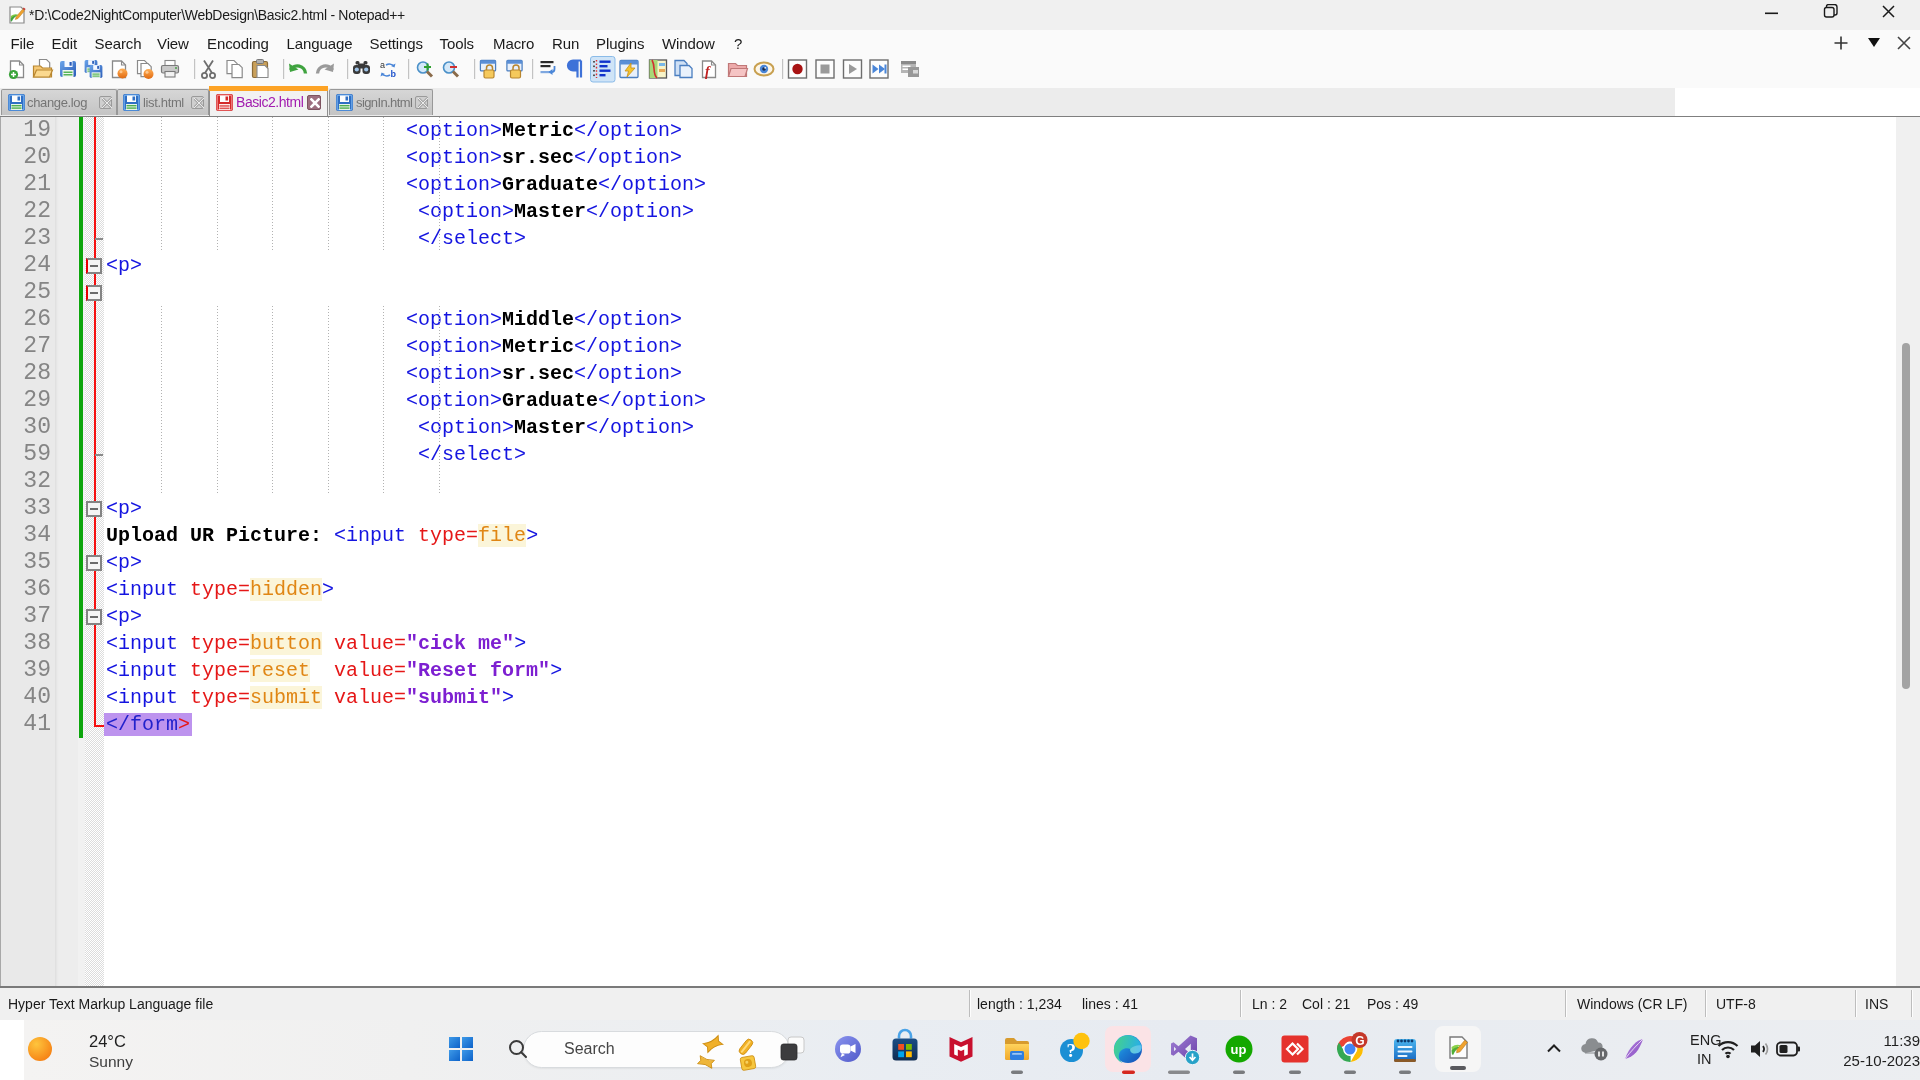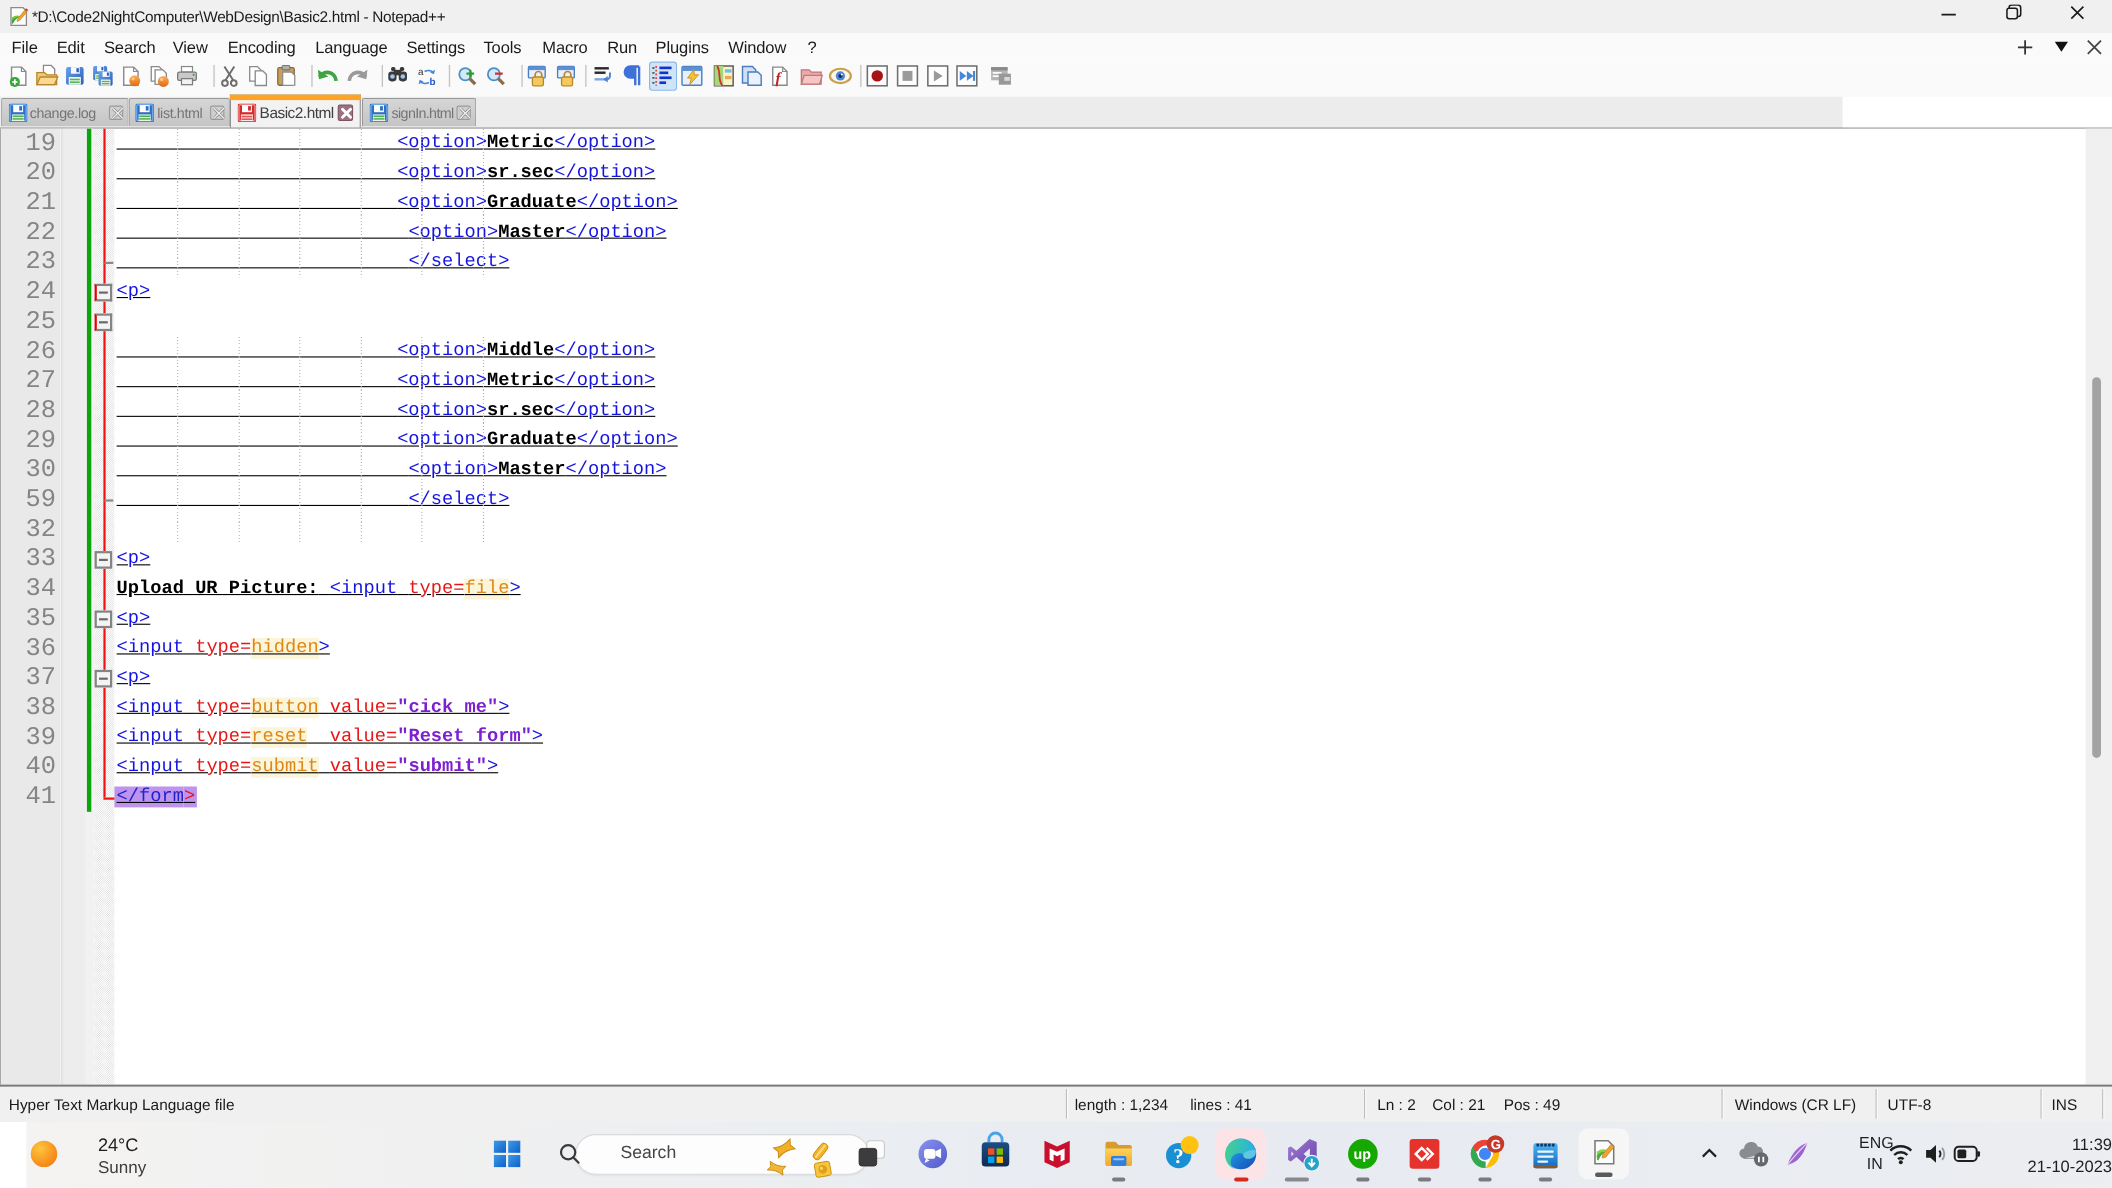--- a/index.html
+++ b/index.html
@@ -32,21 +32,21 @@
 #margin-fold { left:84px; top:0; width:19px; height:869px;
   background-image:linear-gradient(45deg,#dcdcdc 25%,transparent 25% 75%,#dcdcdc 75%),linear-gradient(45deg,#dcdcdc 25%,transparent 25% 75%,#dcdcdc 75%);
   background-size:2px 2px; background-position:0 0,1px 1px; }
 .lnum { position:absolute; left:0; width:50px; text-align:right; font-family:"Liberation Mono",monospace; font-size:23.1px; line-height:27px; height:27px; color:#858585; }
 .redv { position:absolute; left:93px; width:2px; background:#f50f0f; }
 .foldbox { position:absolute; left:85px; width:16px; height:16px; background:#f4f4f4; border:2px solid #848484; }
 .foldbox i { position:absolute; left:2px; top:5px; width:8px; height:2px; background:#6a6a6a; }
 .foldbox.red { border-left-color:#e80000; }
 .tick { position:absolute; left:94px; width:8px; height:2px; background:#8a8a8a; }
 .guide { position:absolute; width:1px; background-image:repeating-linear-gradient(#b2b2b2 0 1px, transparent 1px 3px); }
-.cl { position:absolute; left:105px; font-family:"Liberation Mono",monospace; font-size:17px; line-height:27px; height:27px; white-space:pre; color:#000;text-decoration:underline; }
+.cl { position:absolute; left:105px; font-family:"Liberation Mono",monospace; font-size:20px; line-height:27px; height:27px; white-space:pre; color:#000; }
 .t { color:#1414e0; }
 .b { font-weight:bold; color:#000; }
 .a { color:#e51717; }
 .v { color:#e08614; background:#fbf5d9; }
 .s { font-weight:bold; color:#7d1fd1; }
 .hl { background:#bd93ee; color:#2222cc; }
 .hlr { color:#e51717; background:#bd93ee; }
 #vscroll { left:1895px; top:0; width:25px; height:869px; background:#f0f0f0; }
 #vthumb { left:6px; top:226px; width:8px; height:346px; background:#a3a3a3; border-radius:4px; }
 #redge { left:1918.5px; top:0; width:1.5px; height:869px; background:#ababab; }
@@ -363,21 +363,21 @@
         <svg width="10" height="10">
           <use href="#xgray"></use>
         </svg>
       </div>
   </div>
   <div id="tab-active" class="abs">
     <div class="abs" id="tab-orange"></div>
     <svg style="position:absolute;left:6px;top:7px" width="17" height="17">
         <use href="#flopr"></use>
       </svg>
-    <div class="abs" style="left:26px;top:7px;font-size:14px;color:#404040;letter-spacing:-0.45px">Basic2.html</div>
+    <div class="abs" style="left:26px;top:7px;font-size:14px;color:#a21caf;letter-spacing:-0.45px">Basic2.html</div>
     <div class="abs" style="left:97px;top:8px;width:14px;height:15px;background:#9d6f80;border:1px solid #7d5360;border-radius:2px">
       <svg style="position:absolute;left:2px;top:2.5px" width="10" height="10">
           <path d="M0.5 0.5 L9.5 9.5 M9.5 0.5 L0.5 9.5" stroke="#fff" stroke-width="2.6"></path>
         </svg>
     </div>
   </div>
   <div class="tab" style="left:329px;width:104px">
     <svg style="position:absolute;left:6px;top:4.5px" width="17" height="17">
         <use href="#flopb"></use>
       </svg>
@@ -508,21 +508,21 @@
 </div>
 
 <div class="abs" id="taskbar">
   <div class="tbtxt" style="left:65px;top:12px;font-size:16.5px">24°C</div>
   <div class="tbtxt" style="left:65px;top:33px;font-size:15.5px;color:#3d3d3d">Sunny</div>
   <div id="searchpill"></div>
   <div class="tbtxt" style="left:540px;top:20px;font-size:16px;color:#454545">Search</div>
   <div class="tbtxt" style="left:1666px;top:12px;font-size:14.5px">ENG</div>
   <div class="tbtxt" style="left:1673px;top:31px;font-size:14.5px">IN</div>
   <div class="tbtxt" style="right:24px;top:12px;font-size:15px;text-align:right">11:39</div>
-  <div class="tbtxt" style="right:24px;top:32px;font-size:15px;text-align:right">21-10-2023</div>
+  <div class="tbtxt" style="right:24px;top:32px;font-size:15px;text-align:right">25-10-2023</div>
 </div>
 <svg class="abs" style="left:0;top:1020px" width="1920" height="60" viewBox="0 0 1920 60" id="tkicons">
     <defs>
 <radialGradient id="gsun" cx="0.35" cy="0.3" r="0.9">
         <stop offset="0" stop-color="#fec53d"></stop>
         <stop offset="1" stop-color="#f4740c"></stop>
       </radialGradient>
 <linearGradient id="gwin" x1="0" y1="0" x2="1" y2="1">
         <stop offset="0" stop-color="#3e9ae8"></stop>
         <stop offset="1" stop-color="#0d62c9"></stop>

